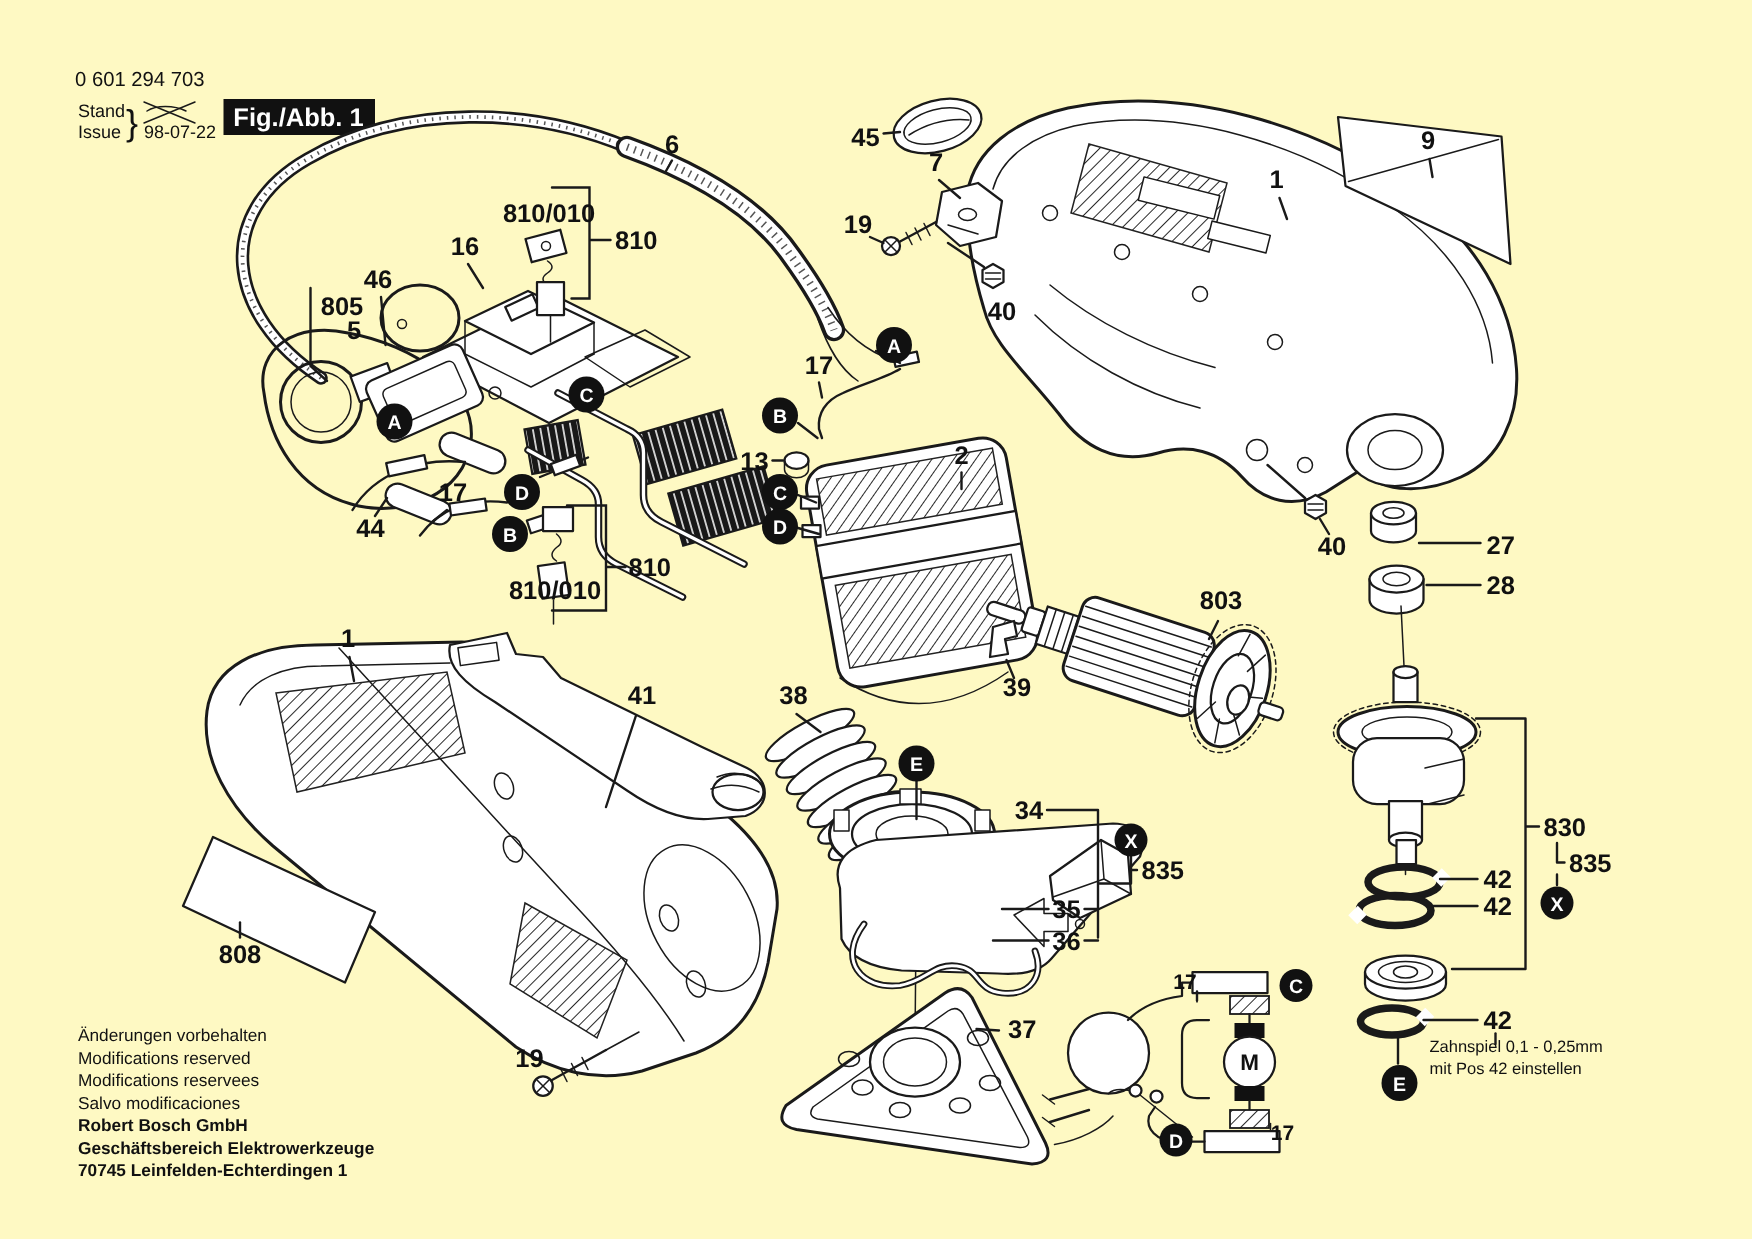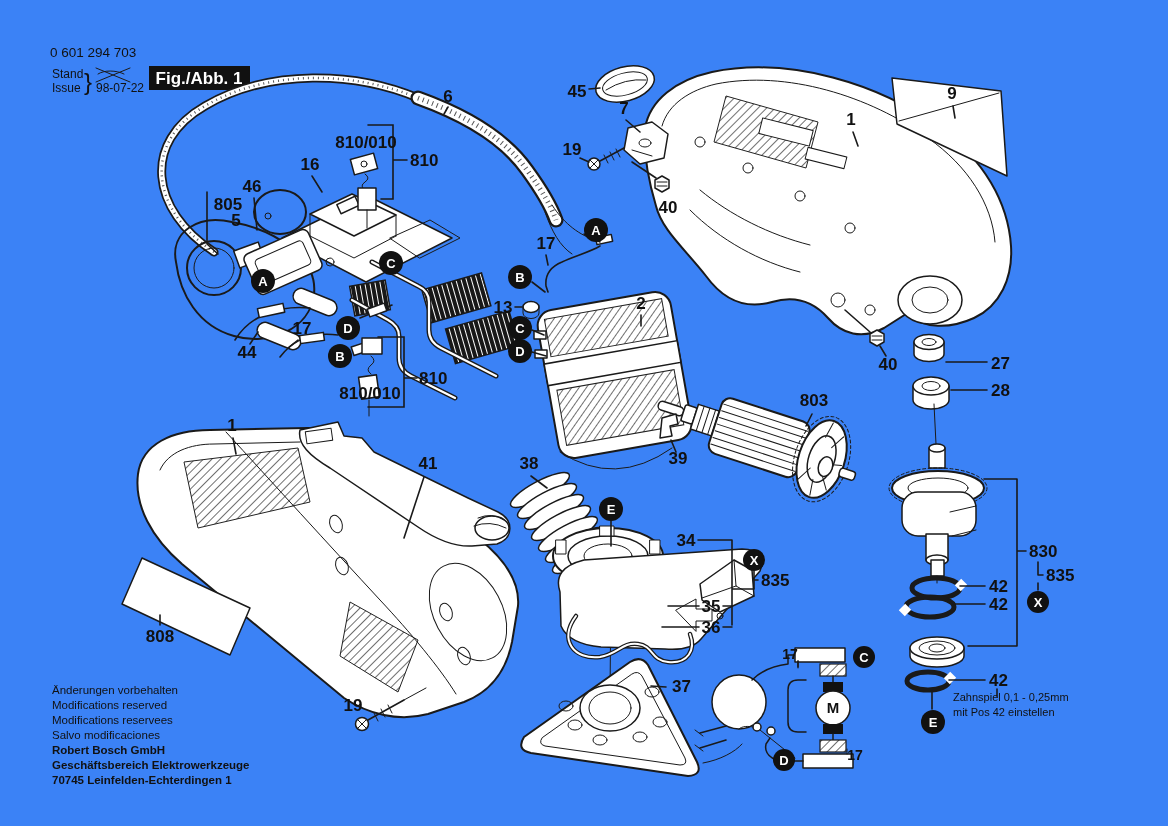--- a/index.html
+++ b/index.html
@@ -1,16 +1,16 @@
 <!DOCTYPE html>
 <html><head>
 <meta charset="utf-8">
 <style>
   html,body{margin:0;padding:0;background:#fff}
-  .page{position:relative;width:1168px;height:826px;background:#3b82f6;font-family:"Liberation Sans",sans-serif}
+  .page{position:relative;width:1168px;height:826px;background:#fef9c3;font-family:"Liberation Sans",sans-serif}
   svg{display:block}
   .ol{fill:none;stroke:#1a1a1a;stroke-width:2;stroke-linejoin:round;stroke-linecap:round}
   .ol15{fill:none;stroke:#1a1a1a;stroke-width:1.5;stroke-linejoin:round;stroke-linecap:round}
   .thin{fill:none;stroke:#1a1a1a;stroke-width:1;stroke-linejoin:round;stroke-linecap:round}
   .ldr{fill:none;stroke:#1a1a1a;stroke-width:1.6;stroke-linecap:round}
   .wf{fill:#fff}
   .lbl{font:bold 17px "Liberation Sans",sans-serif;fill:#111;text-anchor:middle}
   .lbl.st{text-anchor:start}
   .hdr{font:13.5px "Liberation Sans",sans-serif;fill:#111}
   .hdr2{font:12px "Liberation Sans",sans-serif;fill:#111}

